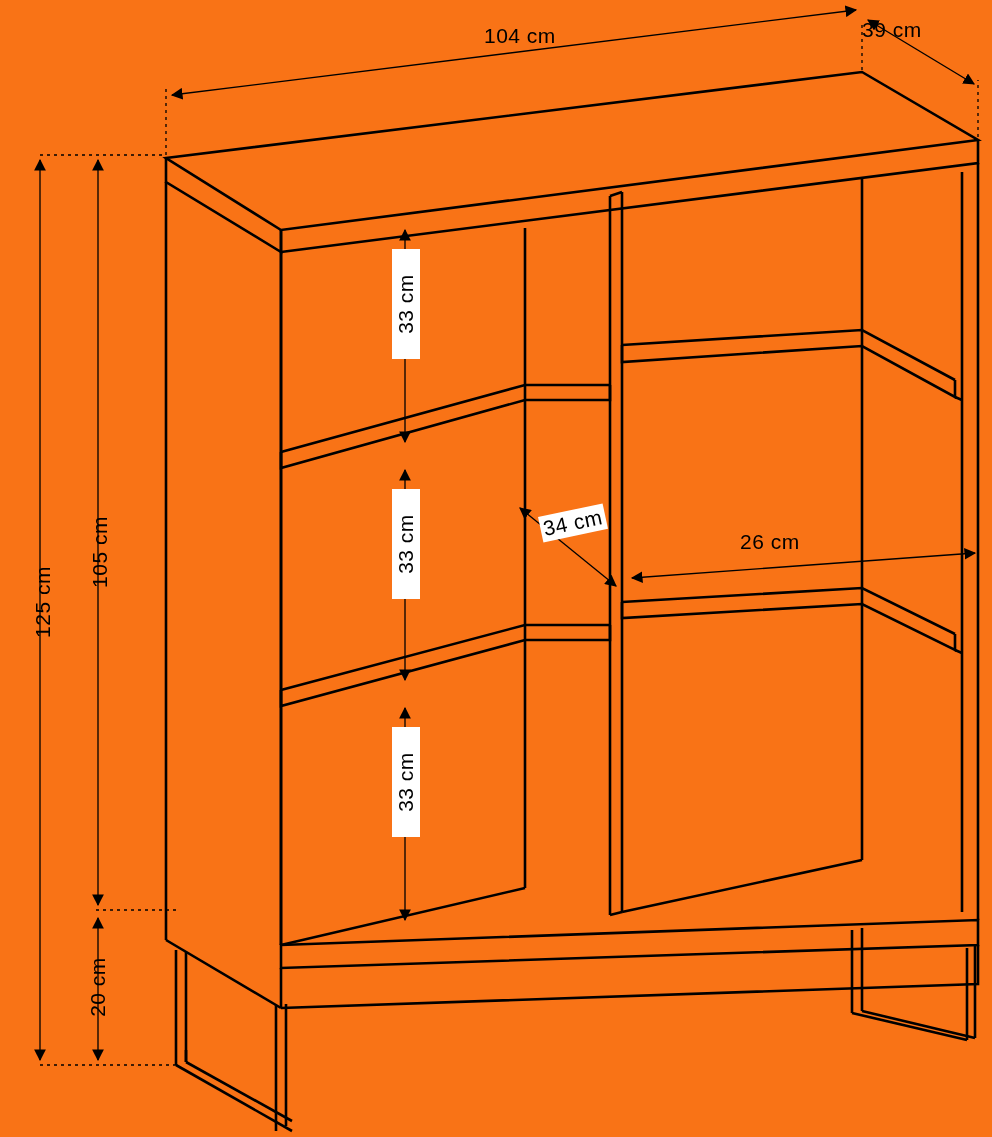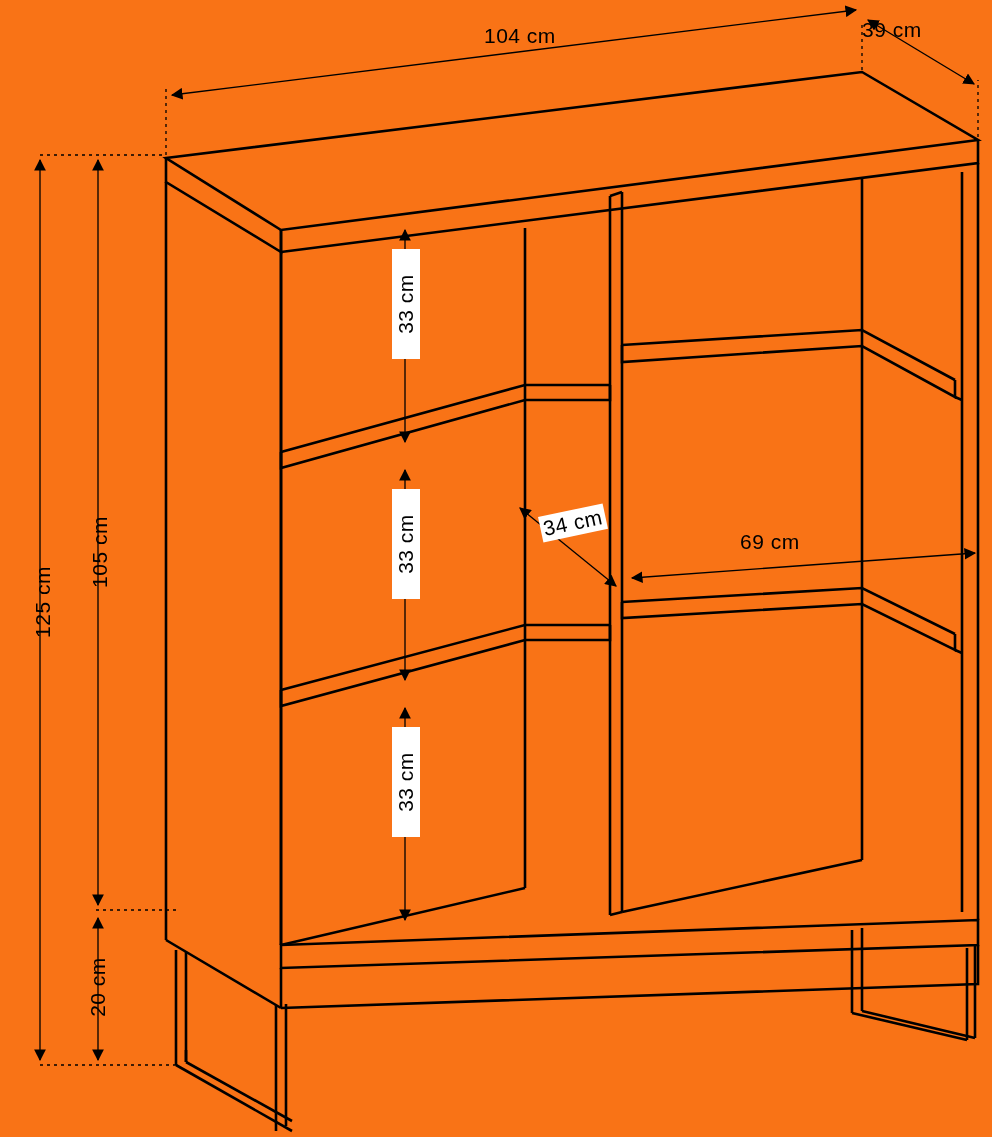--- a/index.html
+++ b/index.html
@@ -163,15 +163,15 @@
   <div class="dim-label rot90" style="left:46px; top:975px; width:104px; text-align:center;">20 cm</div>
 
   <div class="dim-label rot90" style="left:351px; top:290px; width:110px; text-align:center; background:#fff; padding:2px 0;">33 cm</div>
 
   <div class="dim-label rot90" style="left:351px; top:530px; width:110px; text-align:center; background:#fff; padding:2px 0;">33 cm</div>
 
   <div class="dim-label rot90" style="left:351px; top:768px; width:110px; text-align:center; background:#fff; padding:2px 0;">33 cm</div>
 
   <div class="dim-label" style="left:540px; top:510px; transform:rotate(-12deg); background:#fff; padding:1px 3px;">34 cm</div>
 
-  <div class="dim-label" style="left:740px; top:530px;">69 cm</div>
+  <div class="dim-label" style="left:740px; top:530px;">26 cm</div>
 
 </div>
 
 </body></html>

